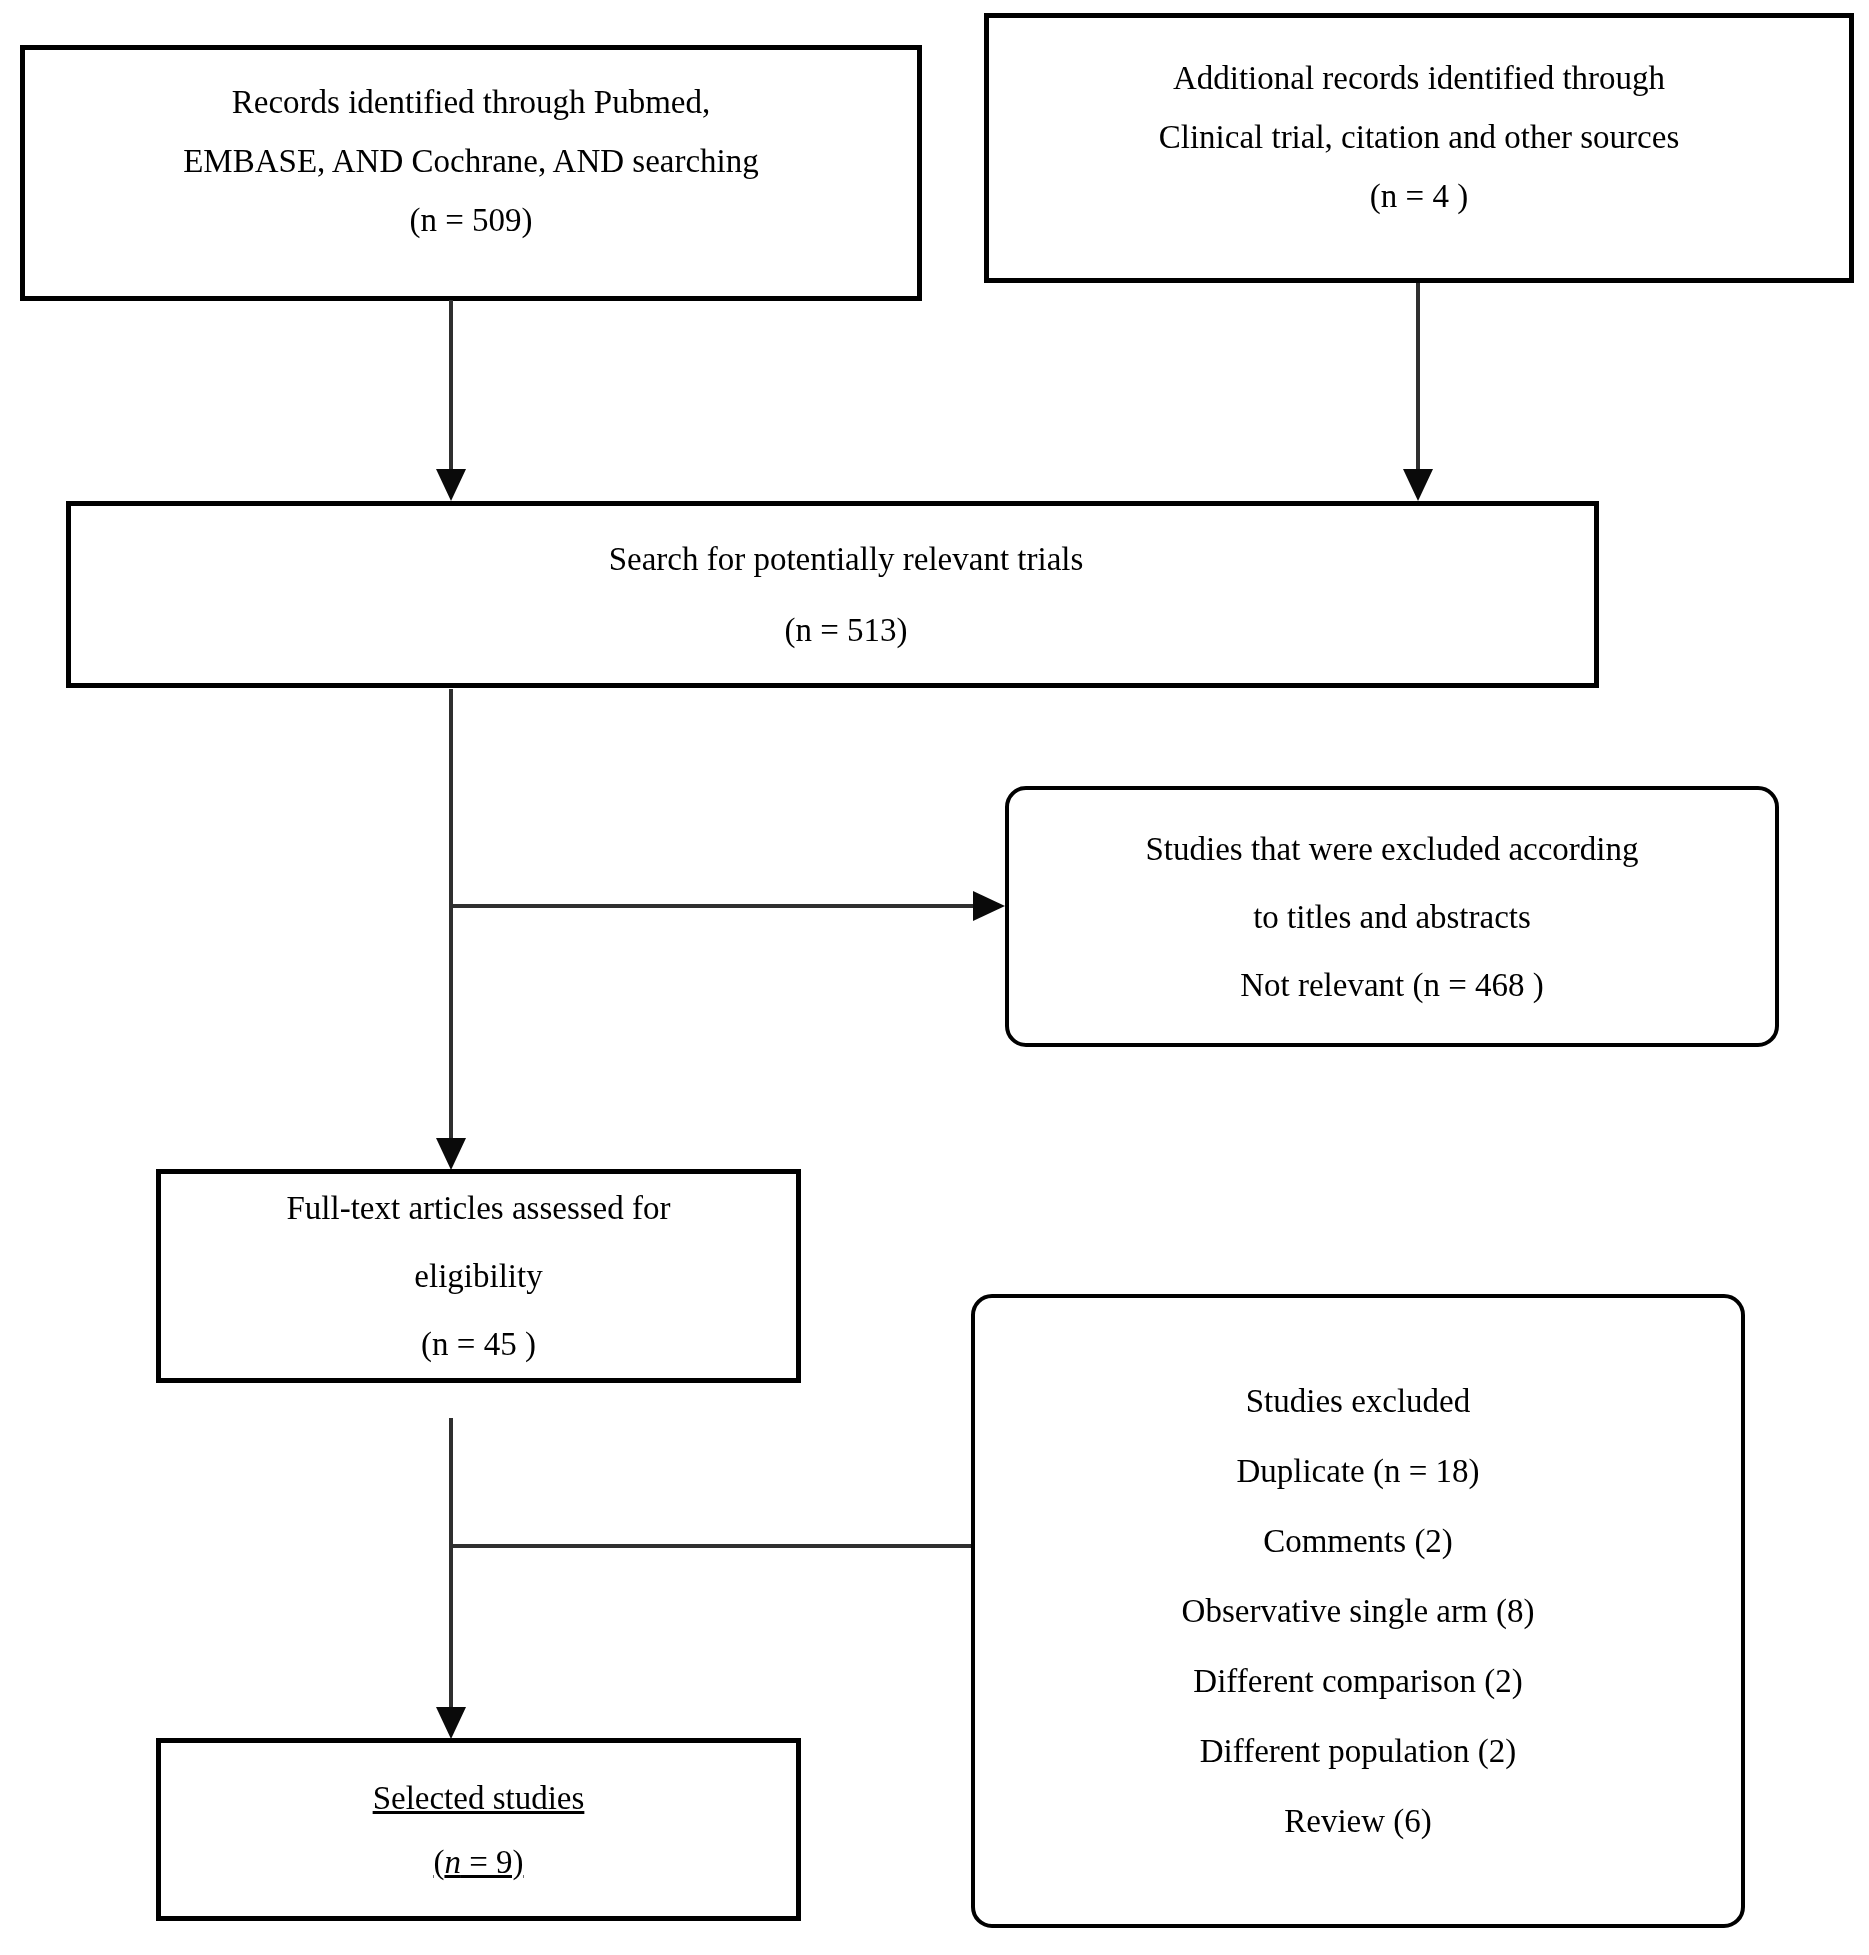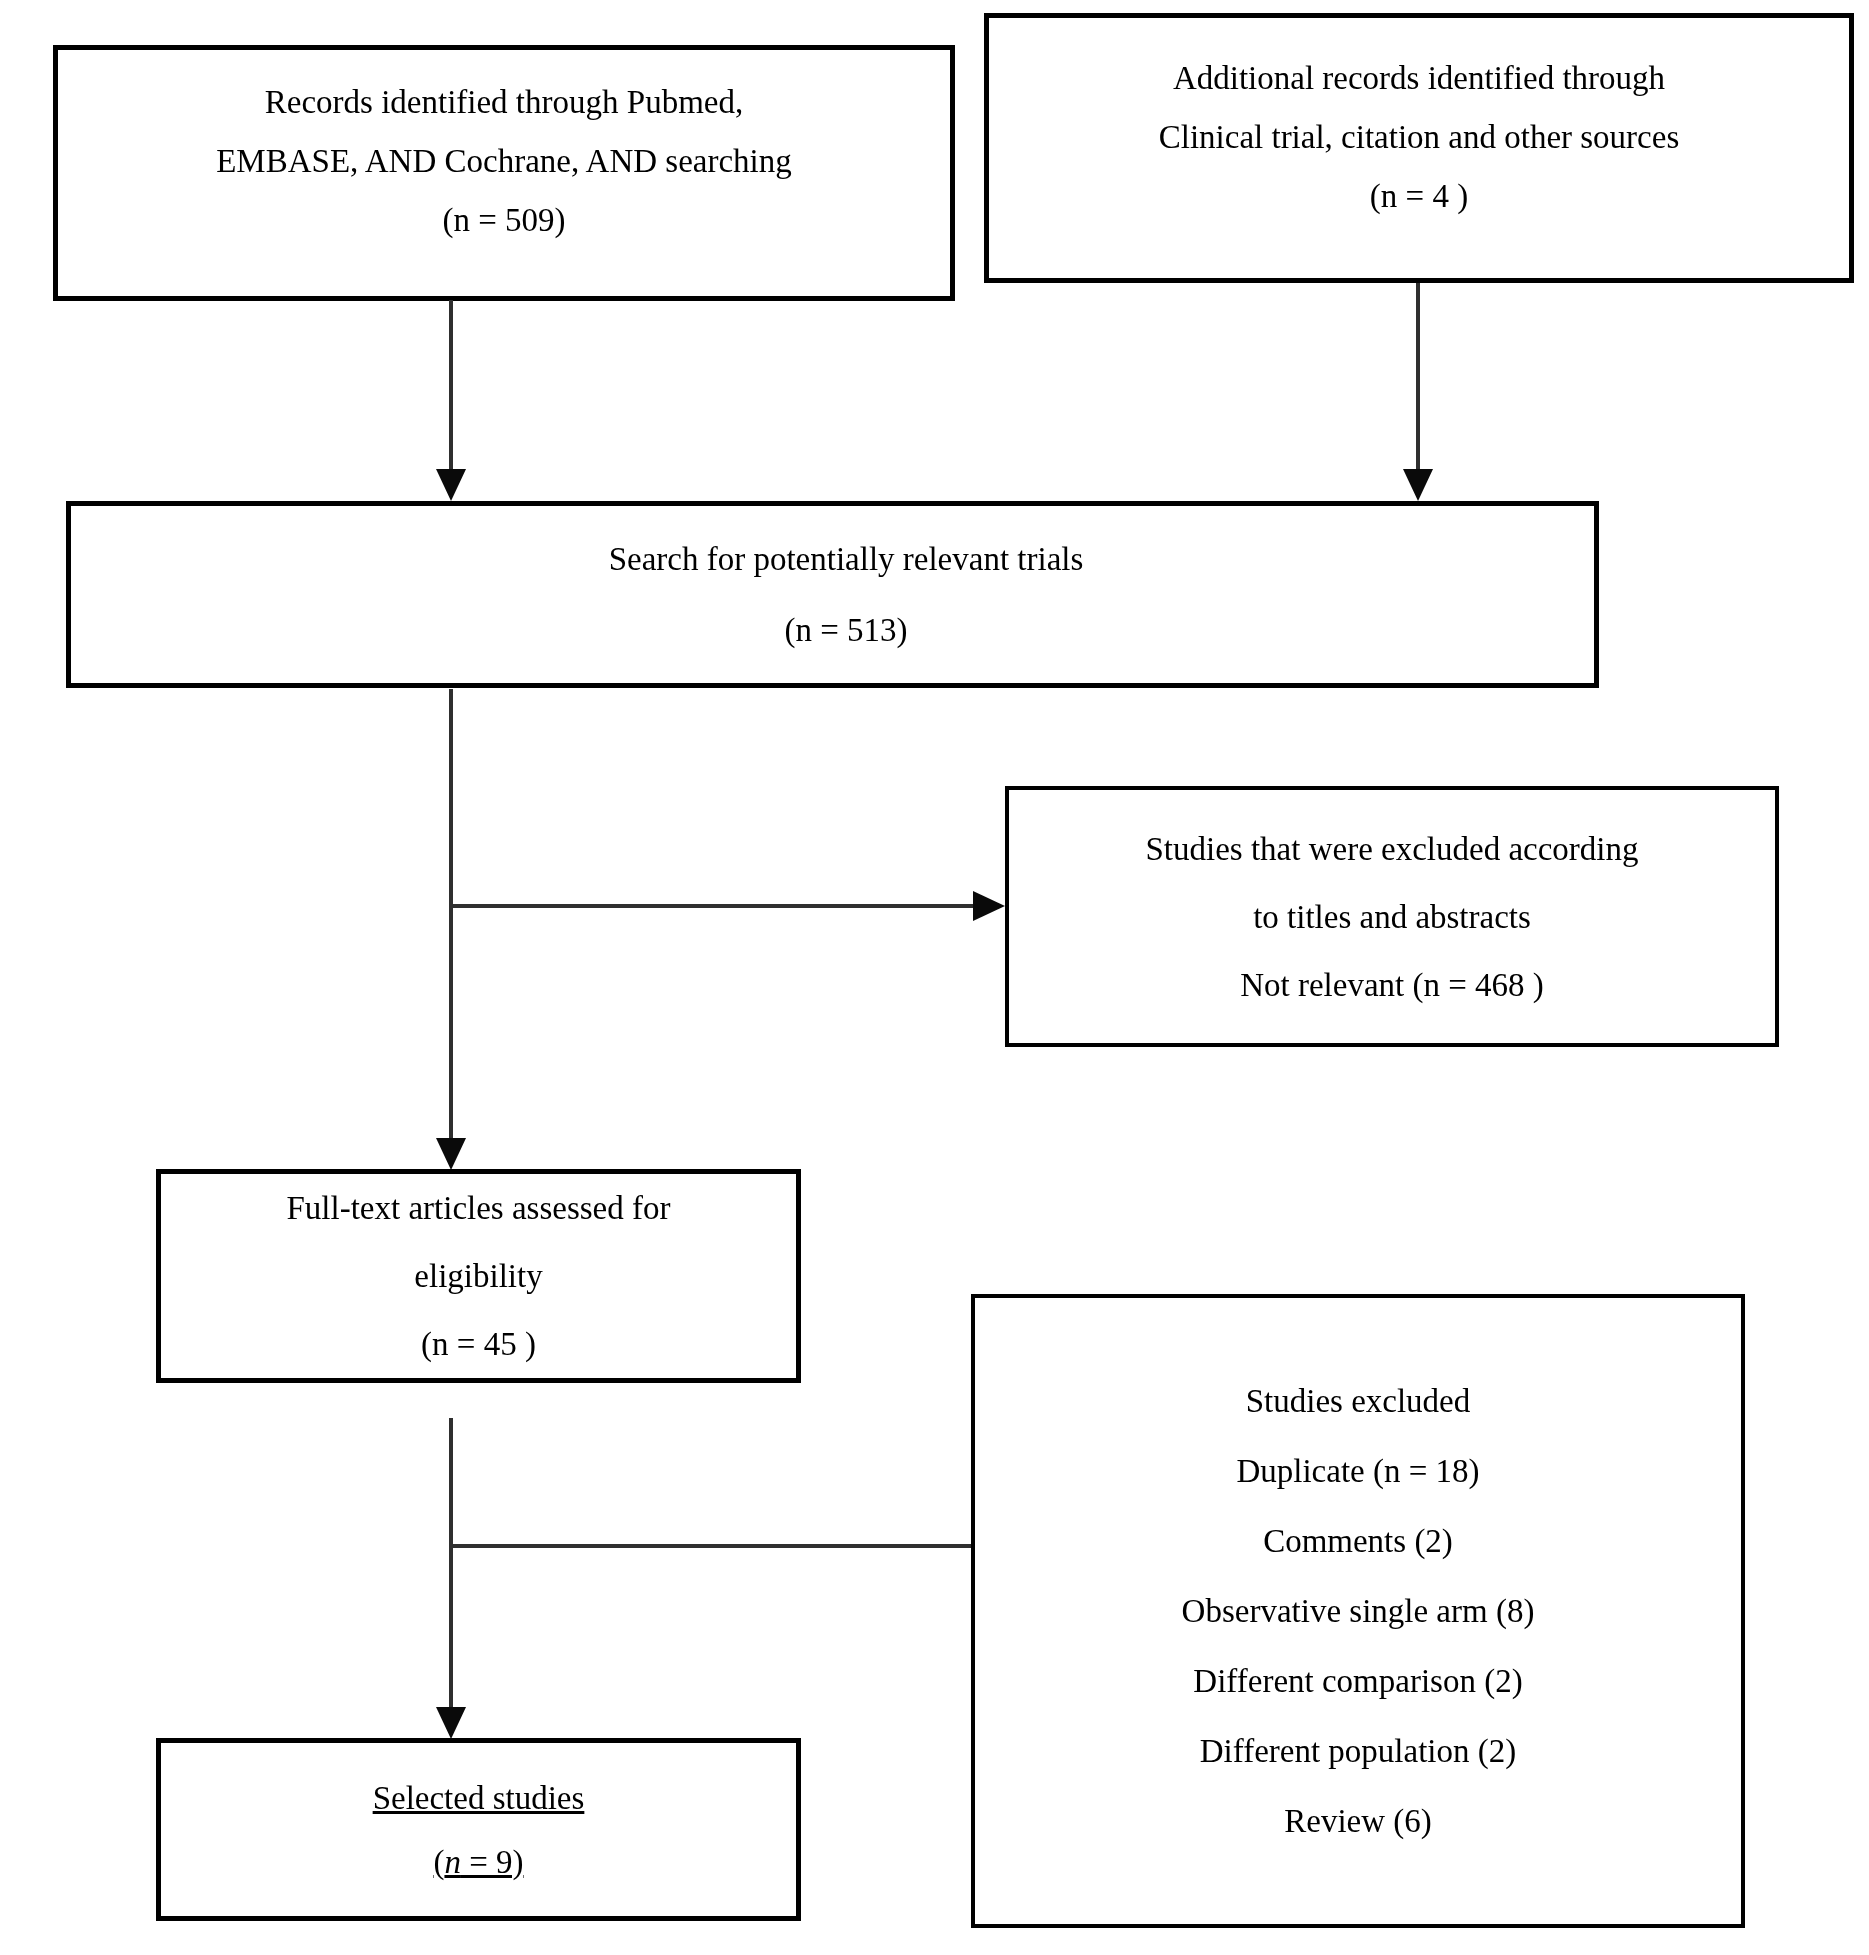--- a/index.html
+++ b/index.html
@@ -21,21 +21,21 @@
     box-sizing: border-box;
     background: #ffffff;
     border: 5.8px solid #000000;
     display: flex;
     flex-direction: column;
     justify-content: center;
     align-items: center;
     text-align: center;
     font-size: 33px;
   }
-  .box.thin { border-width: 4.2px; }
+  .box.thin { border-width: 4.2px; border-radius: 21px; }
   .bline {
     white-space: nowrap;
     line-height: var(--lh, 68px);
   }
   .vline {
     position: absolute;
     width: 3.7px;
     background: #2f2f2f;
   }
   .hline {
@@ -59,21 +59,21 @@
     border-bottom: 15px solid transparent;
     border-left: 32px solid #0a0a0a;
   }
   .nvar { font-style: italic; }
 </style>
 </head>
 <body>
 
 <div class="canvas">
 
-  <div class="box" style="left:20px; top:45px; width:902px; height:256px; --lh:59px; padding-bottom:23px;margin-left:33px;">
+  <div class="box" style="left:20px; top:45px; width:902px; height:256px; --lh:59px; padding-bottom:23px;">
     <div class="bline">Records identified through Pubmed,</div>
     <div class="bline">EMBASE, AND Cochrane, AND searching</div>
     <div class="bline">(n = 509)</div>
   </div>
 
   <div class="box" style="left:984px; top:13.3px; width:870px; height:270px; --lh:59px; padding-bottom:21px;">
     <div class="bline">Additional records identified through</div>
     <div class="bline">Clinical trial, citation and other sources</div>
     <div class="bline">(n = 4 )</div>
   </div>

